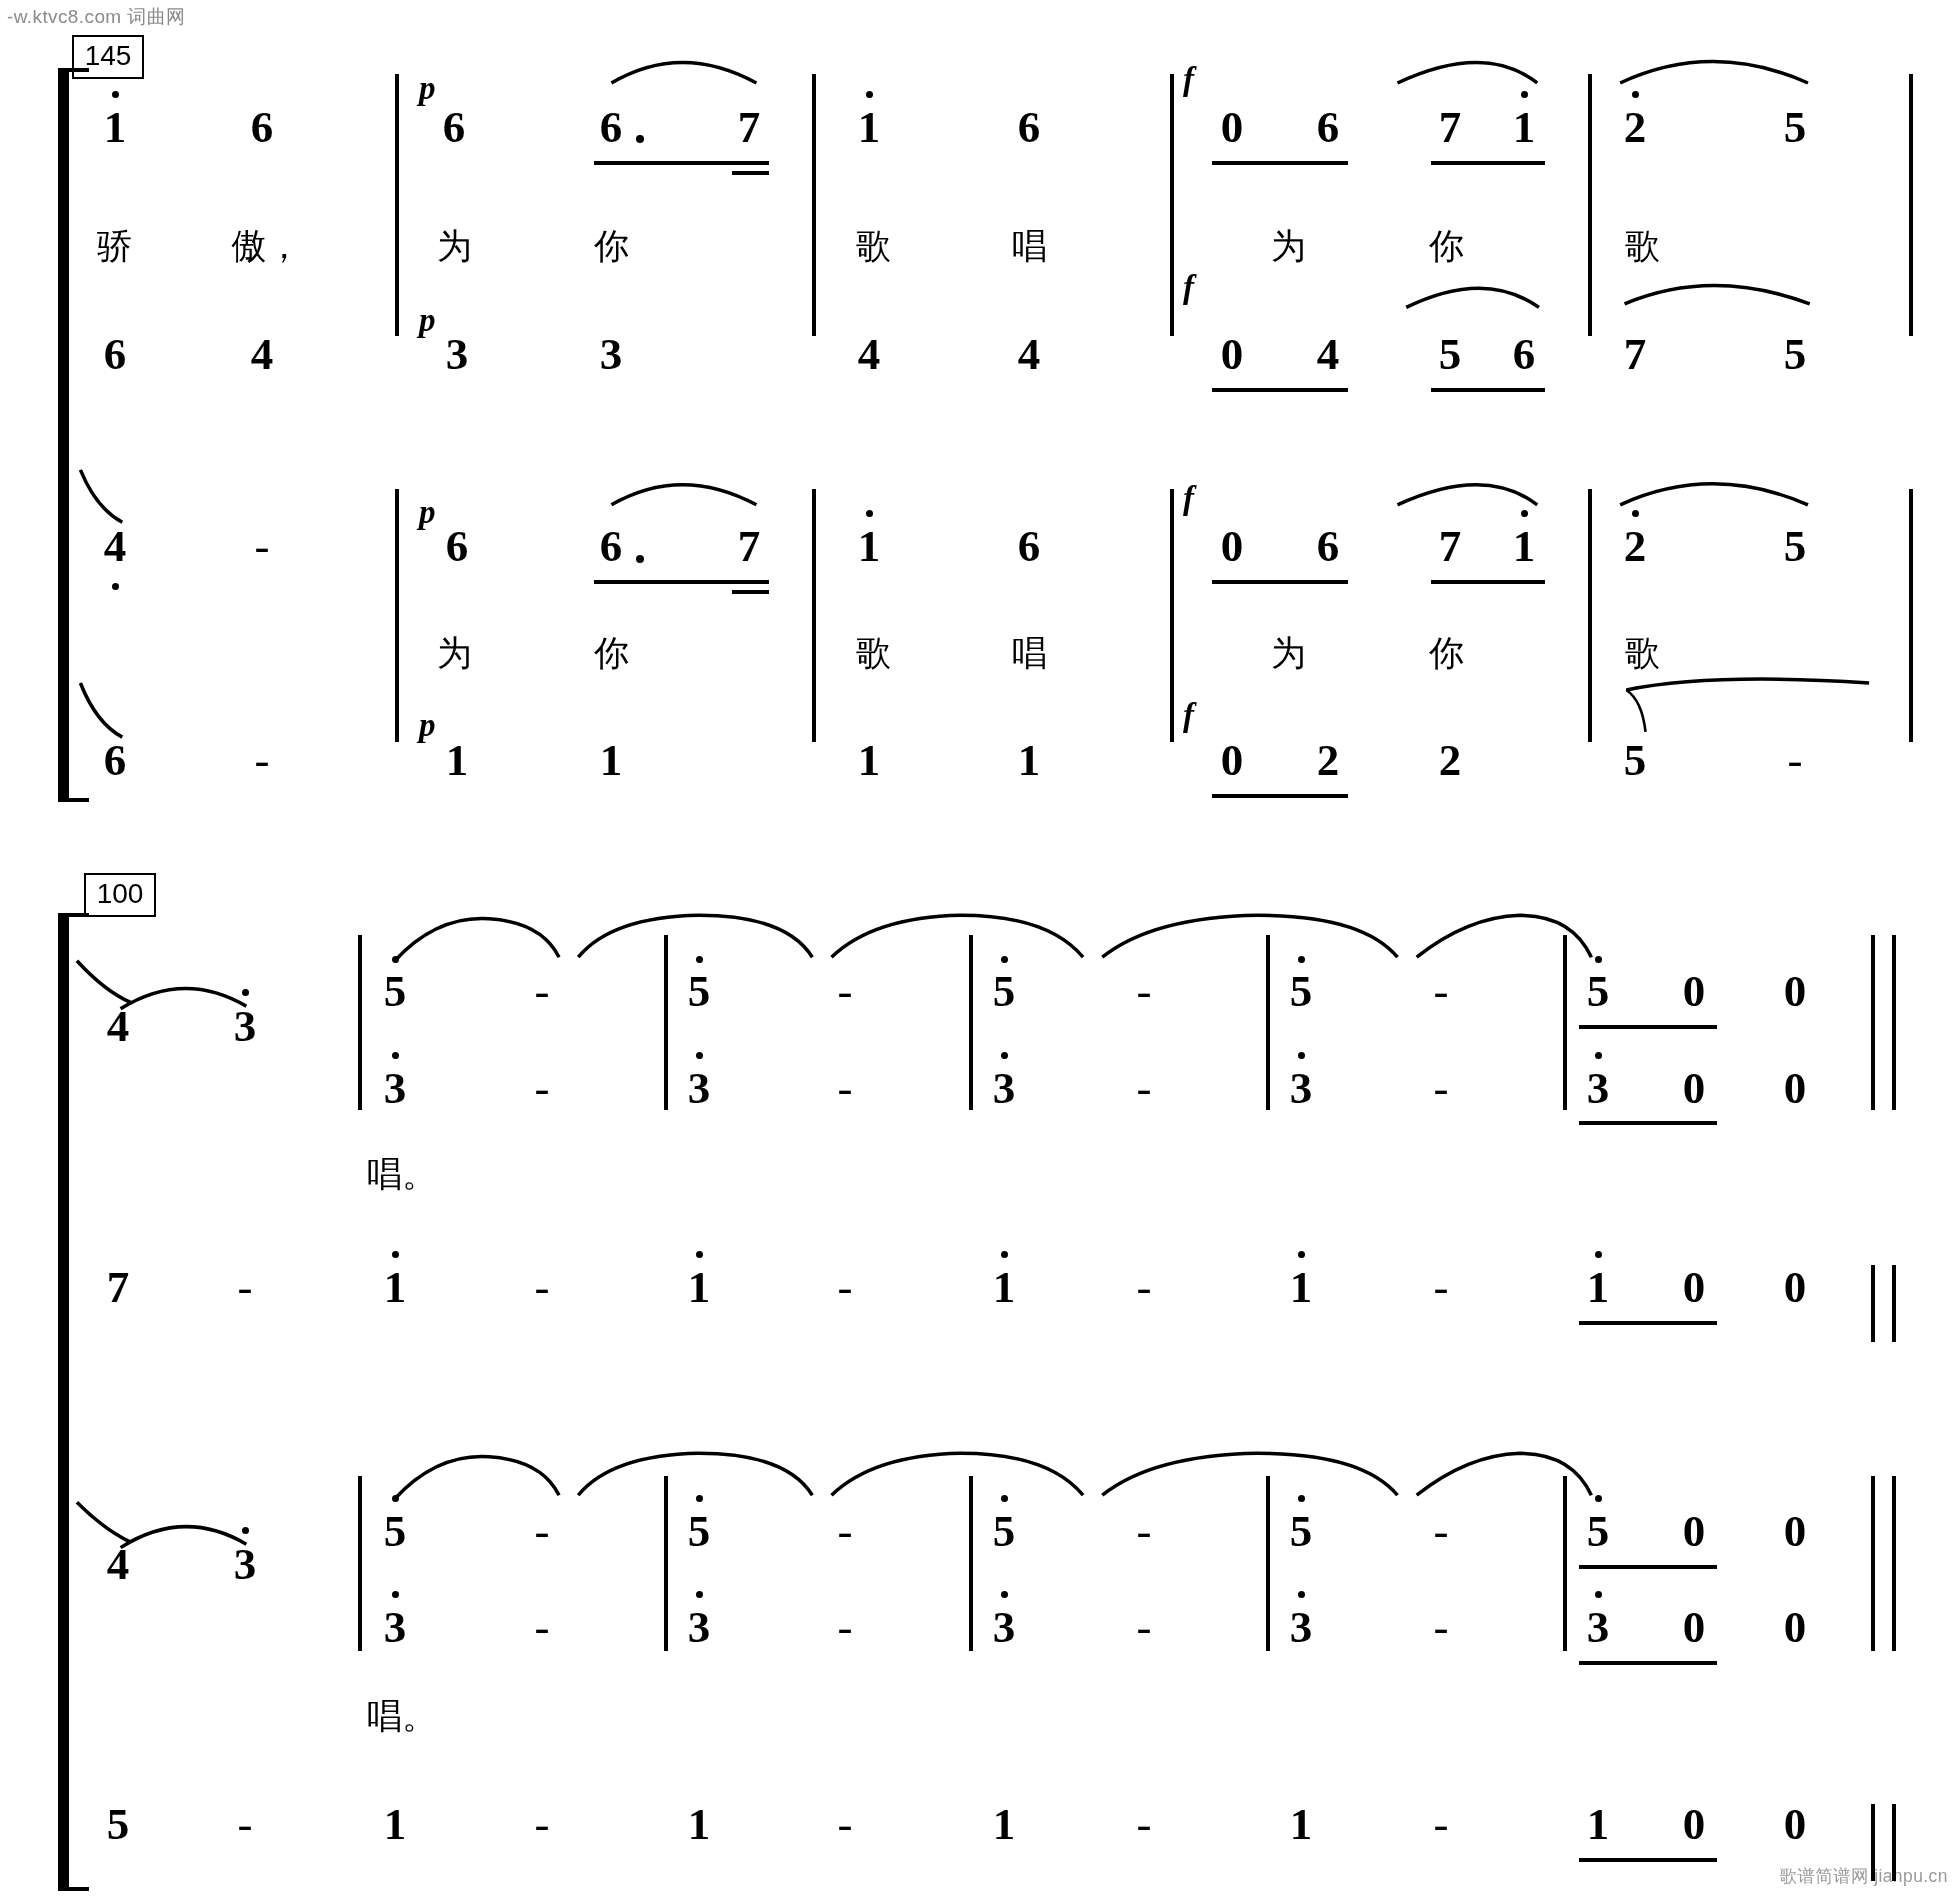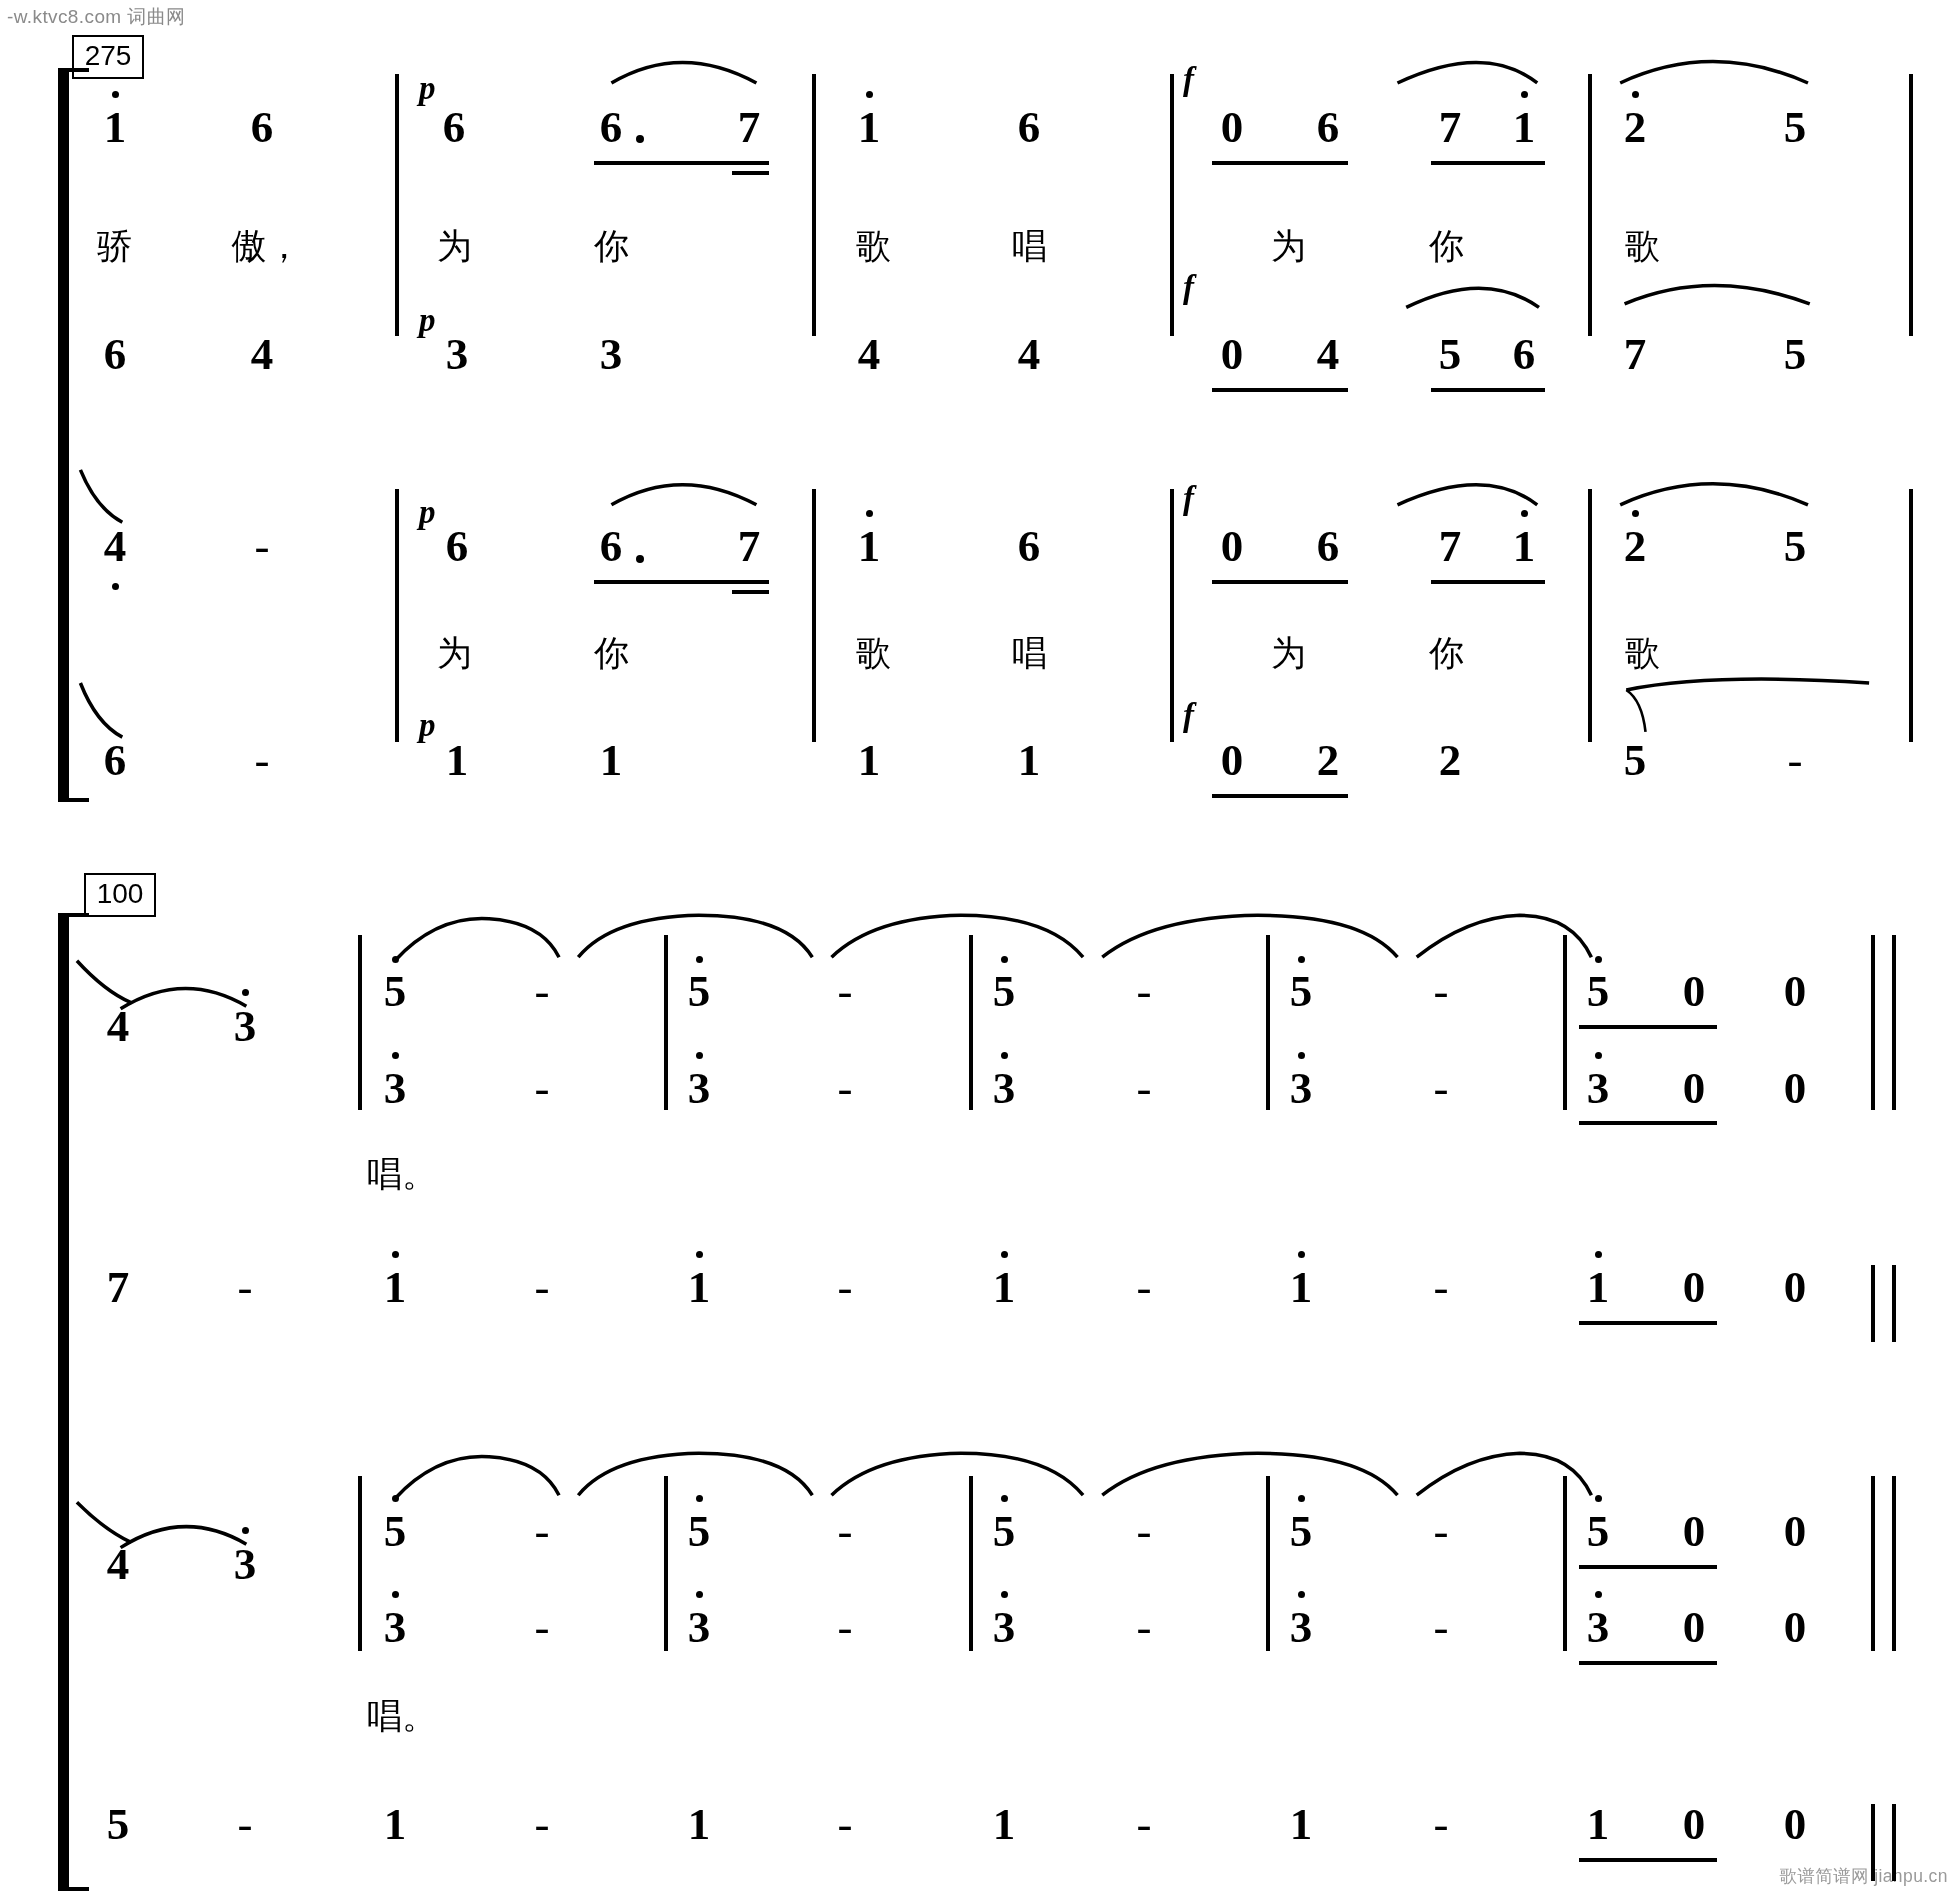--- a/index.html
+++ b/index.html
@@ -161,21 +161,21 @@
 </head>
 <body>
 
 <div class="sheet">
 
   <div class="wm-tl">-w.ktvc8.com 词曲网</div>
   <div class="wm-br">
     <span>歌谱简谱网 jianpu.cn</span>
   </div>
 
-  <div class="measure-box" style="left:72px; top:35px;">275</div>
+  <div class="measure-box" style="left:72px; top:35px;">145</div>
 
   <div class="brace" style="left:44px; top:68px; height:734px;">
     <div class="thick"></div>
       <div class="cap-top"></div>
       <div class="cap-bot"></div>
   </div>
 
   <div class="bar" style="left:395px; top:74px; height:262px;"></div>
   <div class="bar" style="left:395px; top:489px; height:253px;"></div>
   <div class="bar" style="left:812px; top:74px; height:262px;"></div>

